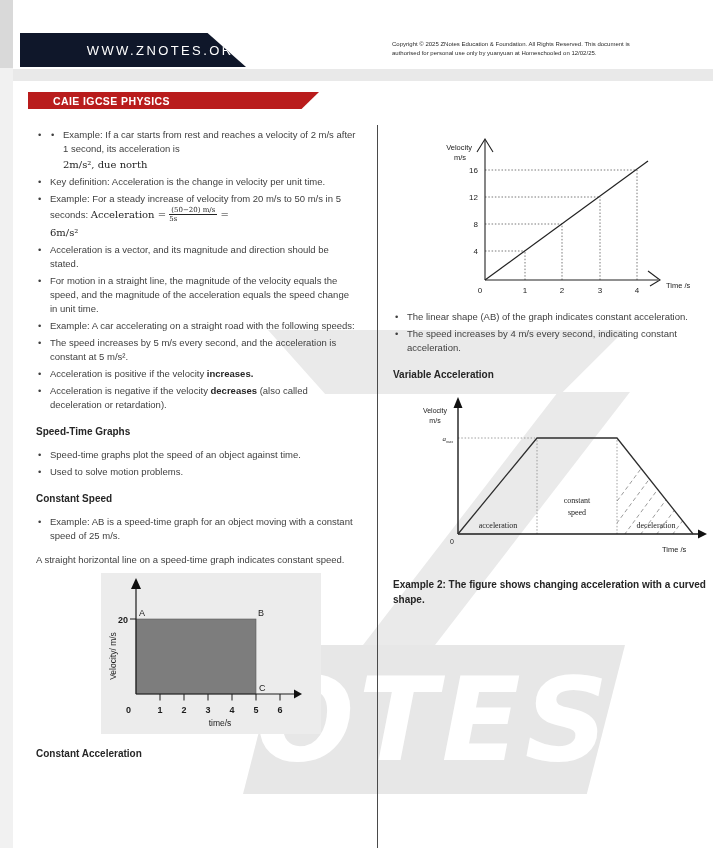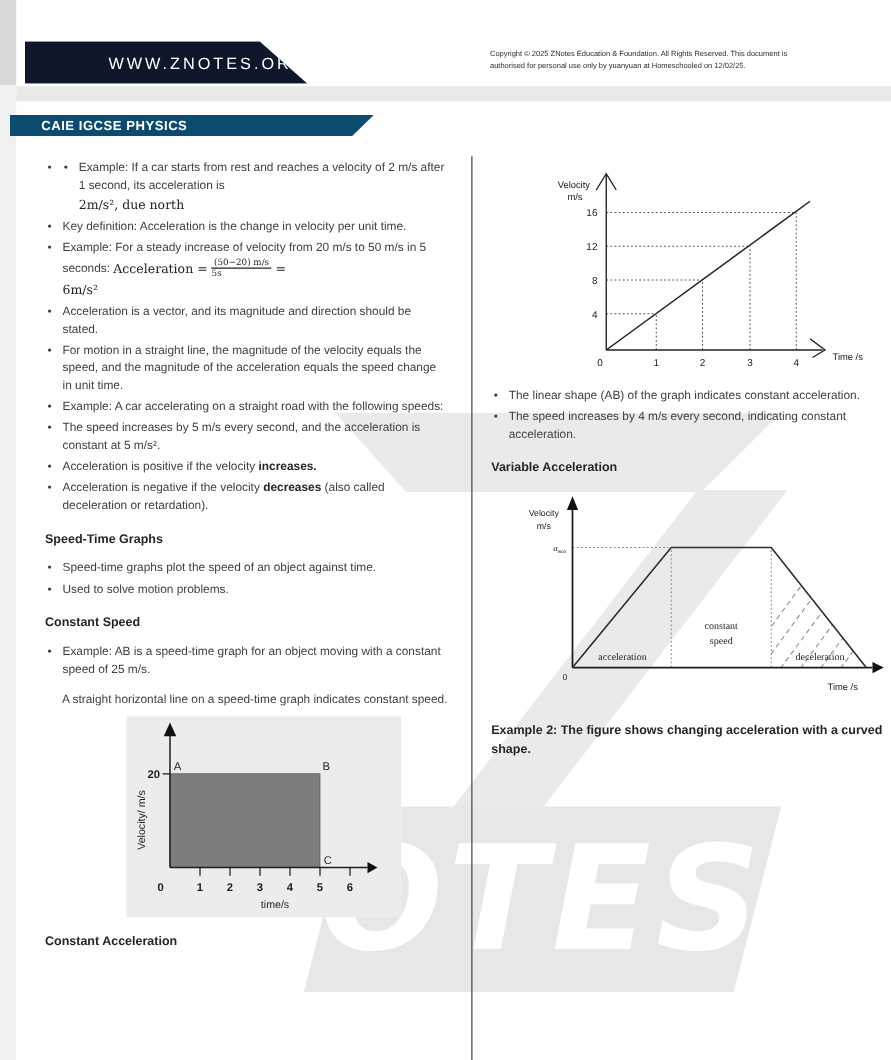--- a/index.html
+++ b/index.html
@@ -20,22 +20,22 @@
   }
   .banner-orange span {
     color:#ffffff; font-size:13px; letter-spacing:2.4px; font-weight:400;
   }
   .copyright {
     position:absolute; left:392px; top:40px; width:278px;
     font-size:6px; line-height:8.5px; color:#2b2b2b;
   }
   .gray-band { position:absolute; left:13px; top:69px; width:700px; height:12px; background:#e9e9e9; }
   .banner-rust {
-    position:absolute; left:8px; top:92px; width:291px; height:17px;
-    background:#0c4a6e; clip-path:polygon(0 0, 100% 0, 94% 100%, 0 100%);
+    position:absolute; left:28px; top:92px; width:291px; height:17px;
+    background:#b91c1c; clip-path:polygon(0 0, 100% 0, 94% 100%, 0 100%);
     display:flex; align-items:center;
   }
   .banner-rust span { color:#ffffff; font-size:10.5px; font-weight:bold; letter-spacing:0.4px; padding-left:25px; }
 
   
   .wm { position:absolute; background:#eaeaea; z-index:0; }
   .wm-a { left:268px; top:330px; width:357px; height:64px; clip-path:polygon(0 0, 100% 0, 82% 100%, 16% 100%); }
   .wm-b { left:353px; top:392px; width:277px; height:266px; clip-path:polygon(74% 0, 100% 0, 26% 100%, 0 100%); }
   .wm-c { left:243px; top:645px; width:382px; height:149px; background:#e7e7e7;
           clip-path:polygon(10% 0, 100% 0, 90% 100%, 0 100%);
@@ -52,21 +52,21 @@
   .col-left  { left:36px;  width:322px; }
   .col-right { left:393px; width:316px; }
 
   ul.bullets { list-style:none; }
   ul.bullets li { position:relative; padding-left:14px; margin-bottom:3px; }
   ul.bullets li::before { content:"\2022"; position:absolute; left:2px; top:0; }
   ul.bullets li.nested { padding-left:27px; }
   ul.bullets li.nested::after { content:"\2022"; position:absolute; left:15px; top:0; }
 
   h3.sub { font-size:10px; font-weight:bold; color:#262626; margin:13px 0 9px 0; }
-  p.plain { margin:10px 0 6px 0;text-align:right; }
+  p.plain { margin:10px 0 6px 0; }
   p.boldp { font-weight:bold; color:#262626; font-size:10px; line-height:14.5px; margin:2px 0 0 0; }
   .mt16 { margin-top:15px; }
   .mt12 { margin-top:12px; }
 
   b.inline { color:#262626; }
 
   .math { font-family:"DejaVu Serif", serif; font-size:10px; color:#1f1f1f;margin-top:10px; }
   .math-block { display:block; font-family:"DejaVu Serif", serif; font-size:10px; color:#1f1f1f; margin-top:2px; }
   .frac { display:inline-block; text-align:left; vertical-align:-0.5em; font-size:7px; line-height:1.2; }
   .frac .num { display:block; border-bottom:0.8px solid #222; padding:0 2px; }

